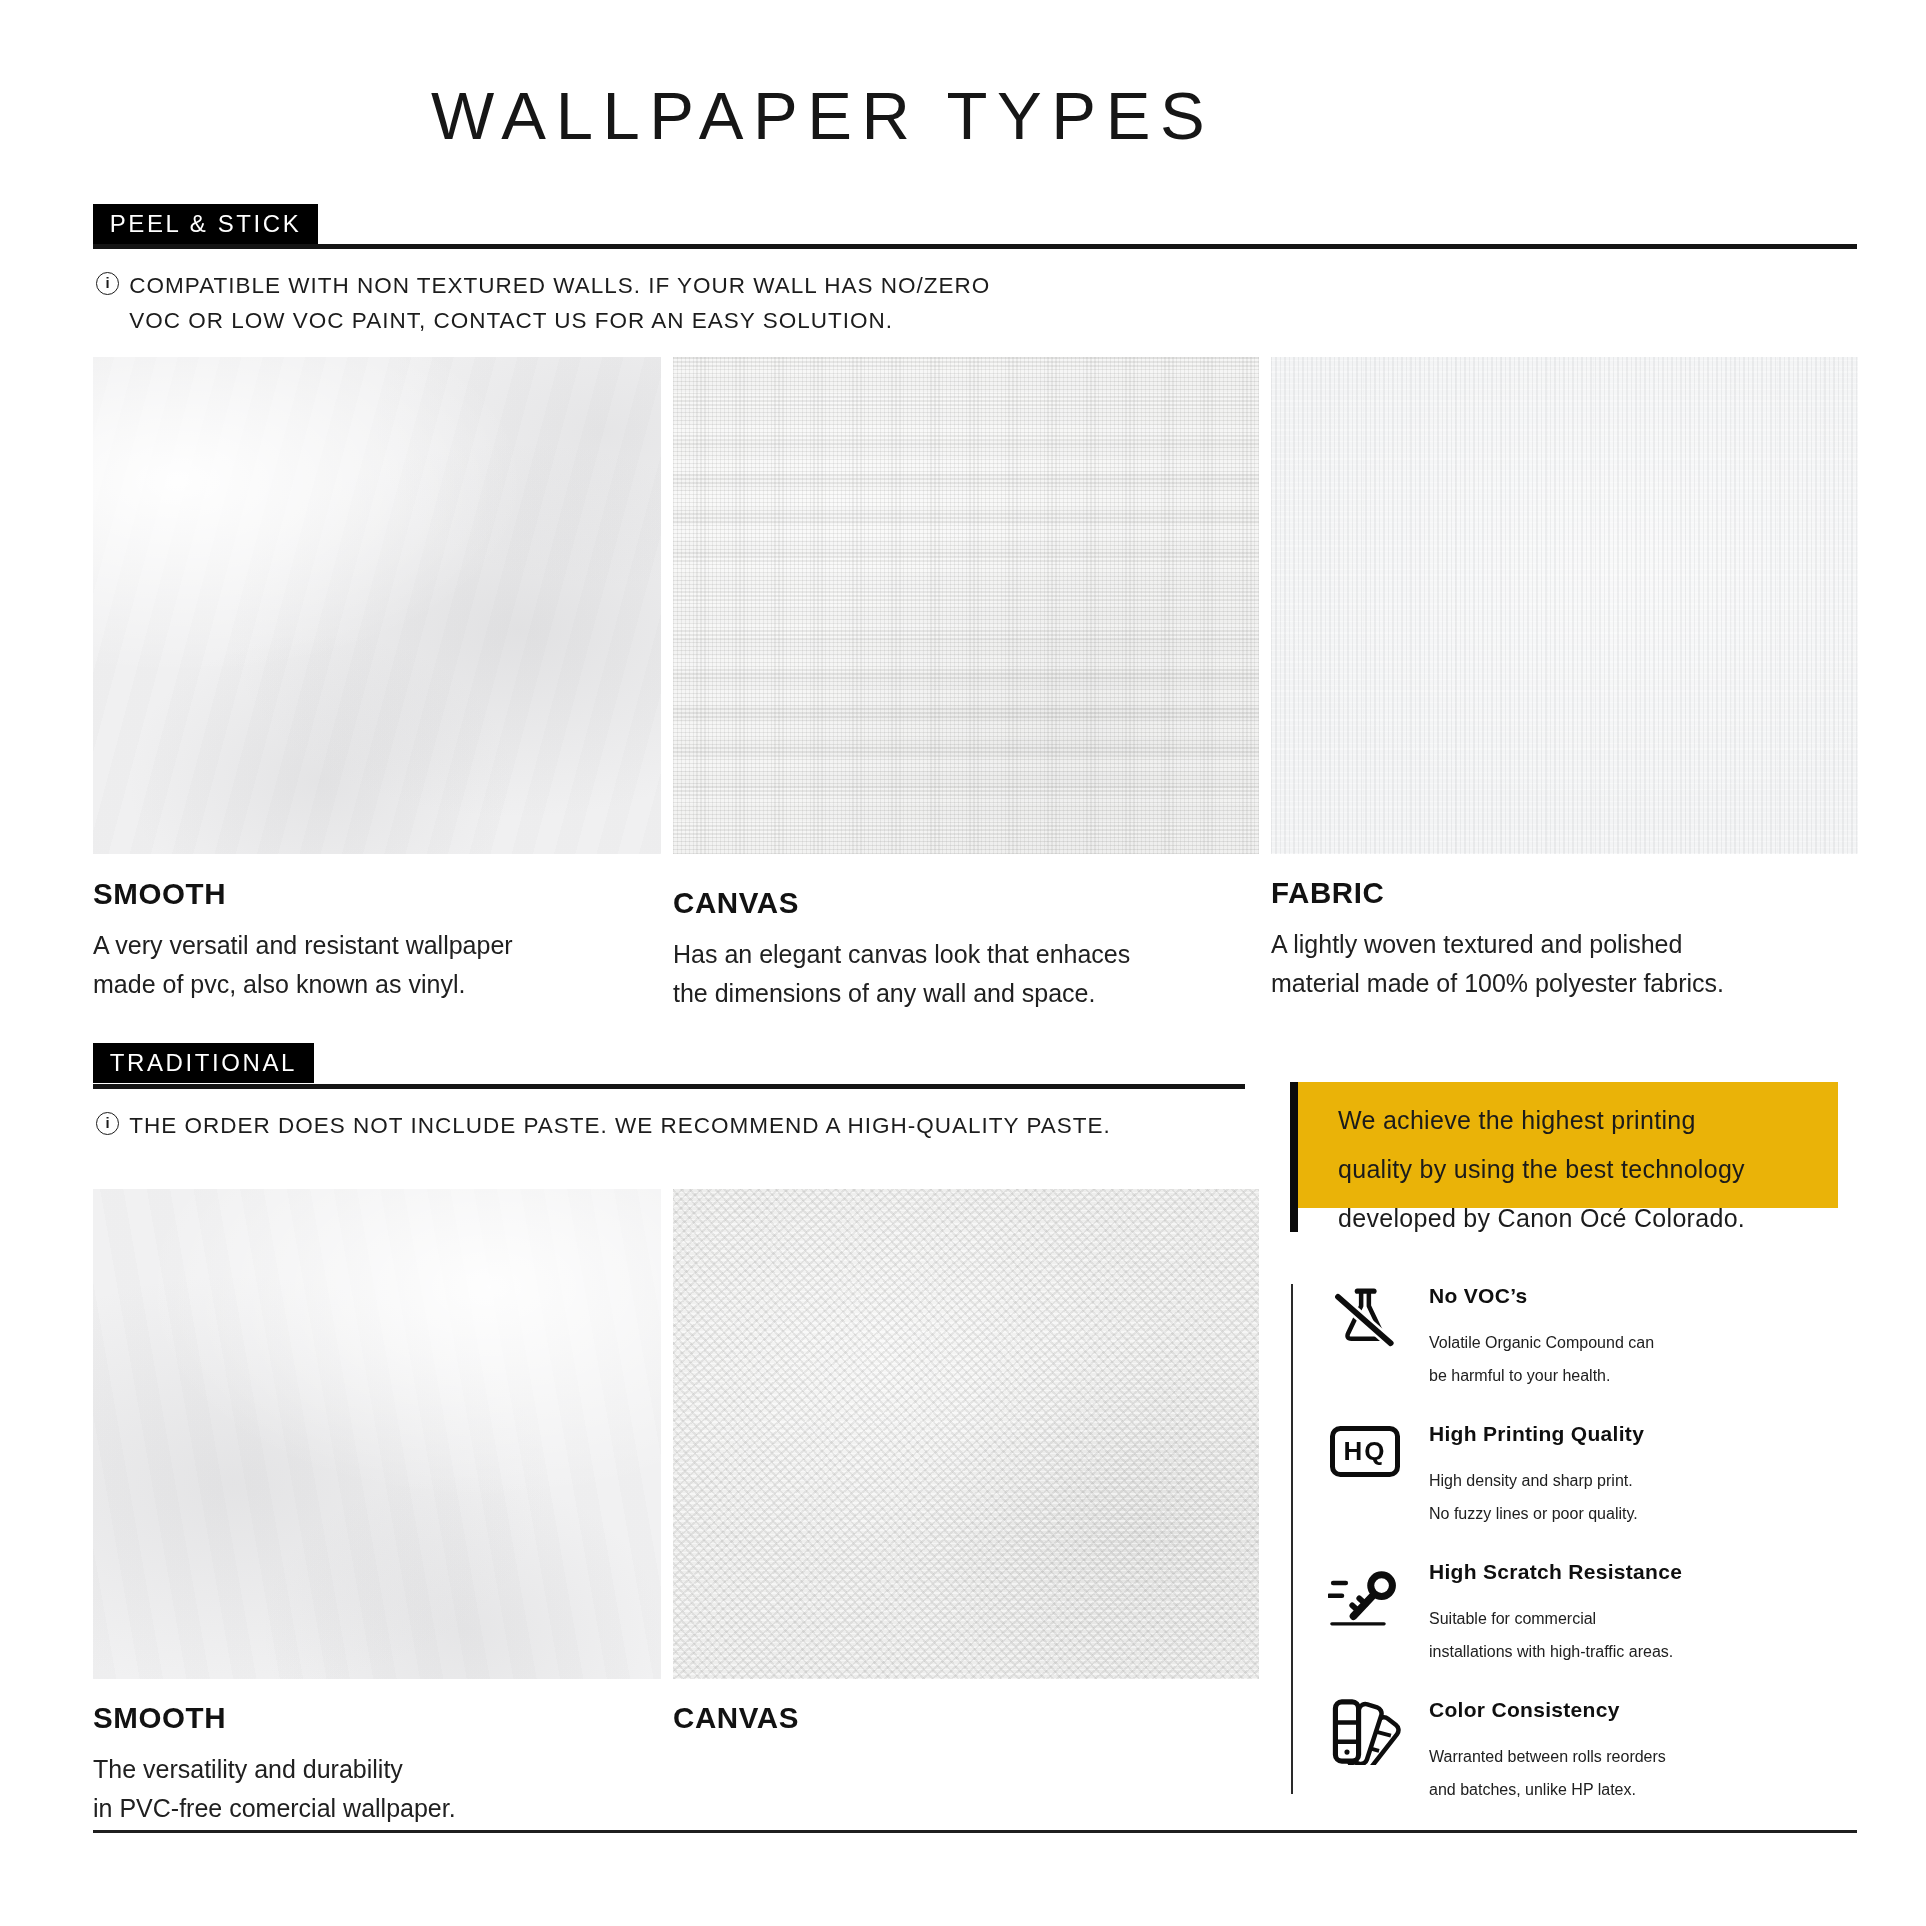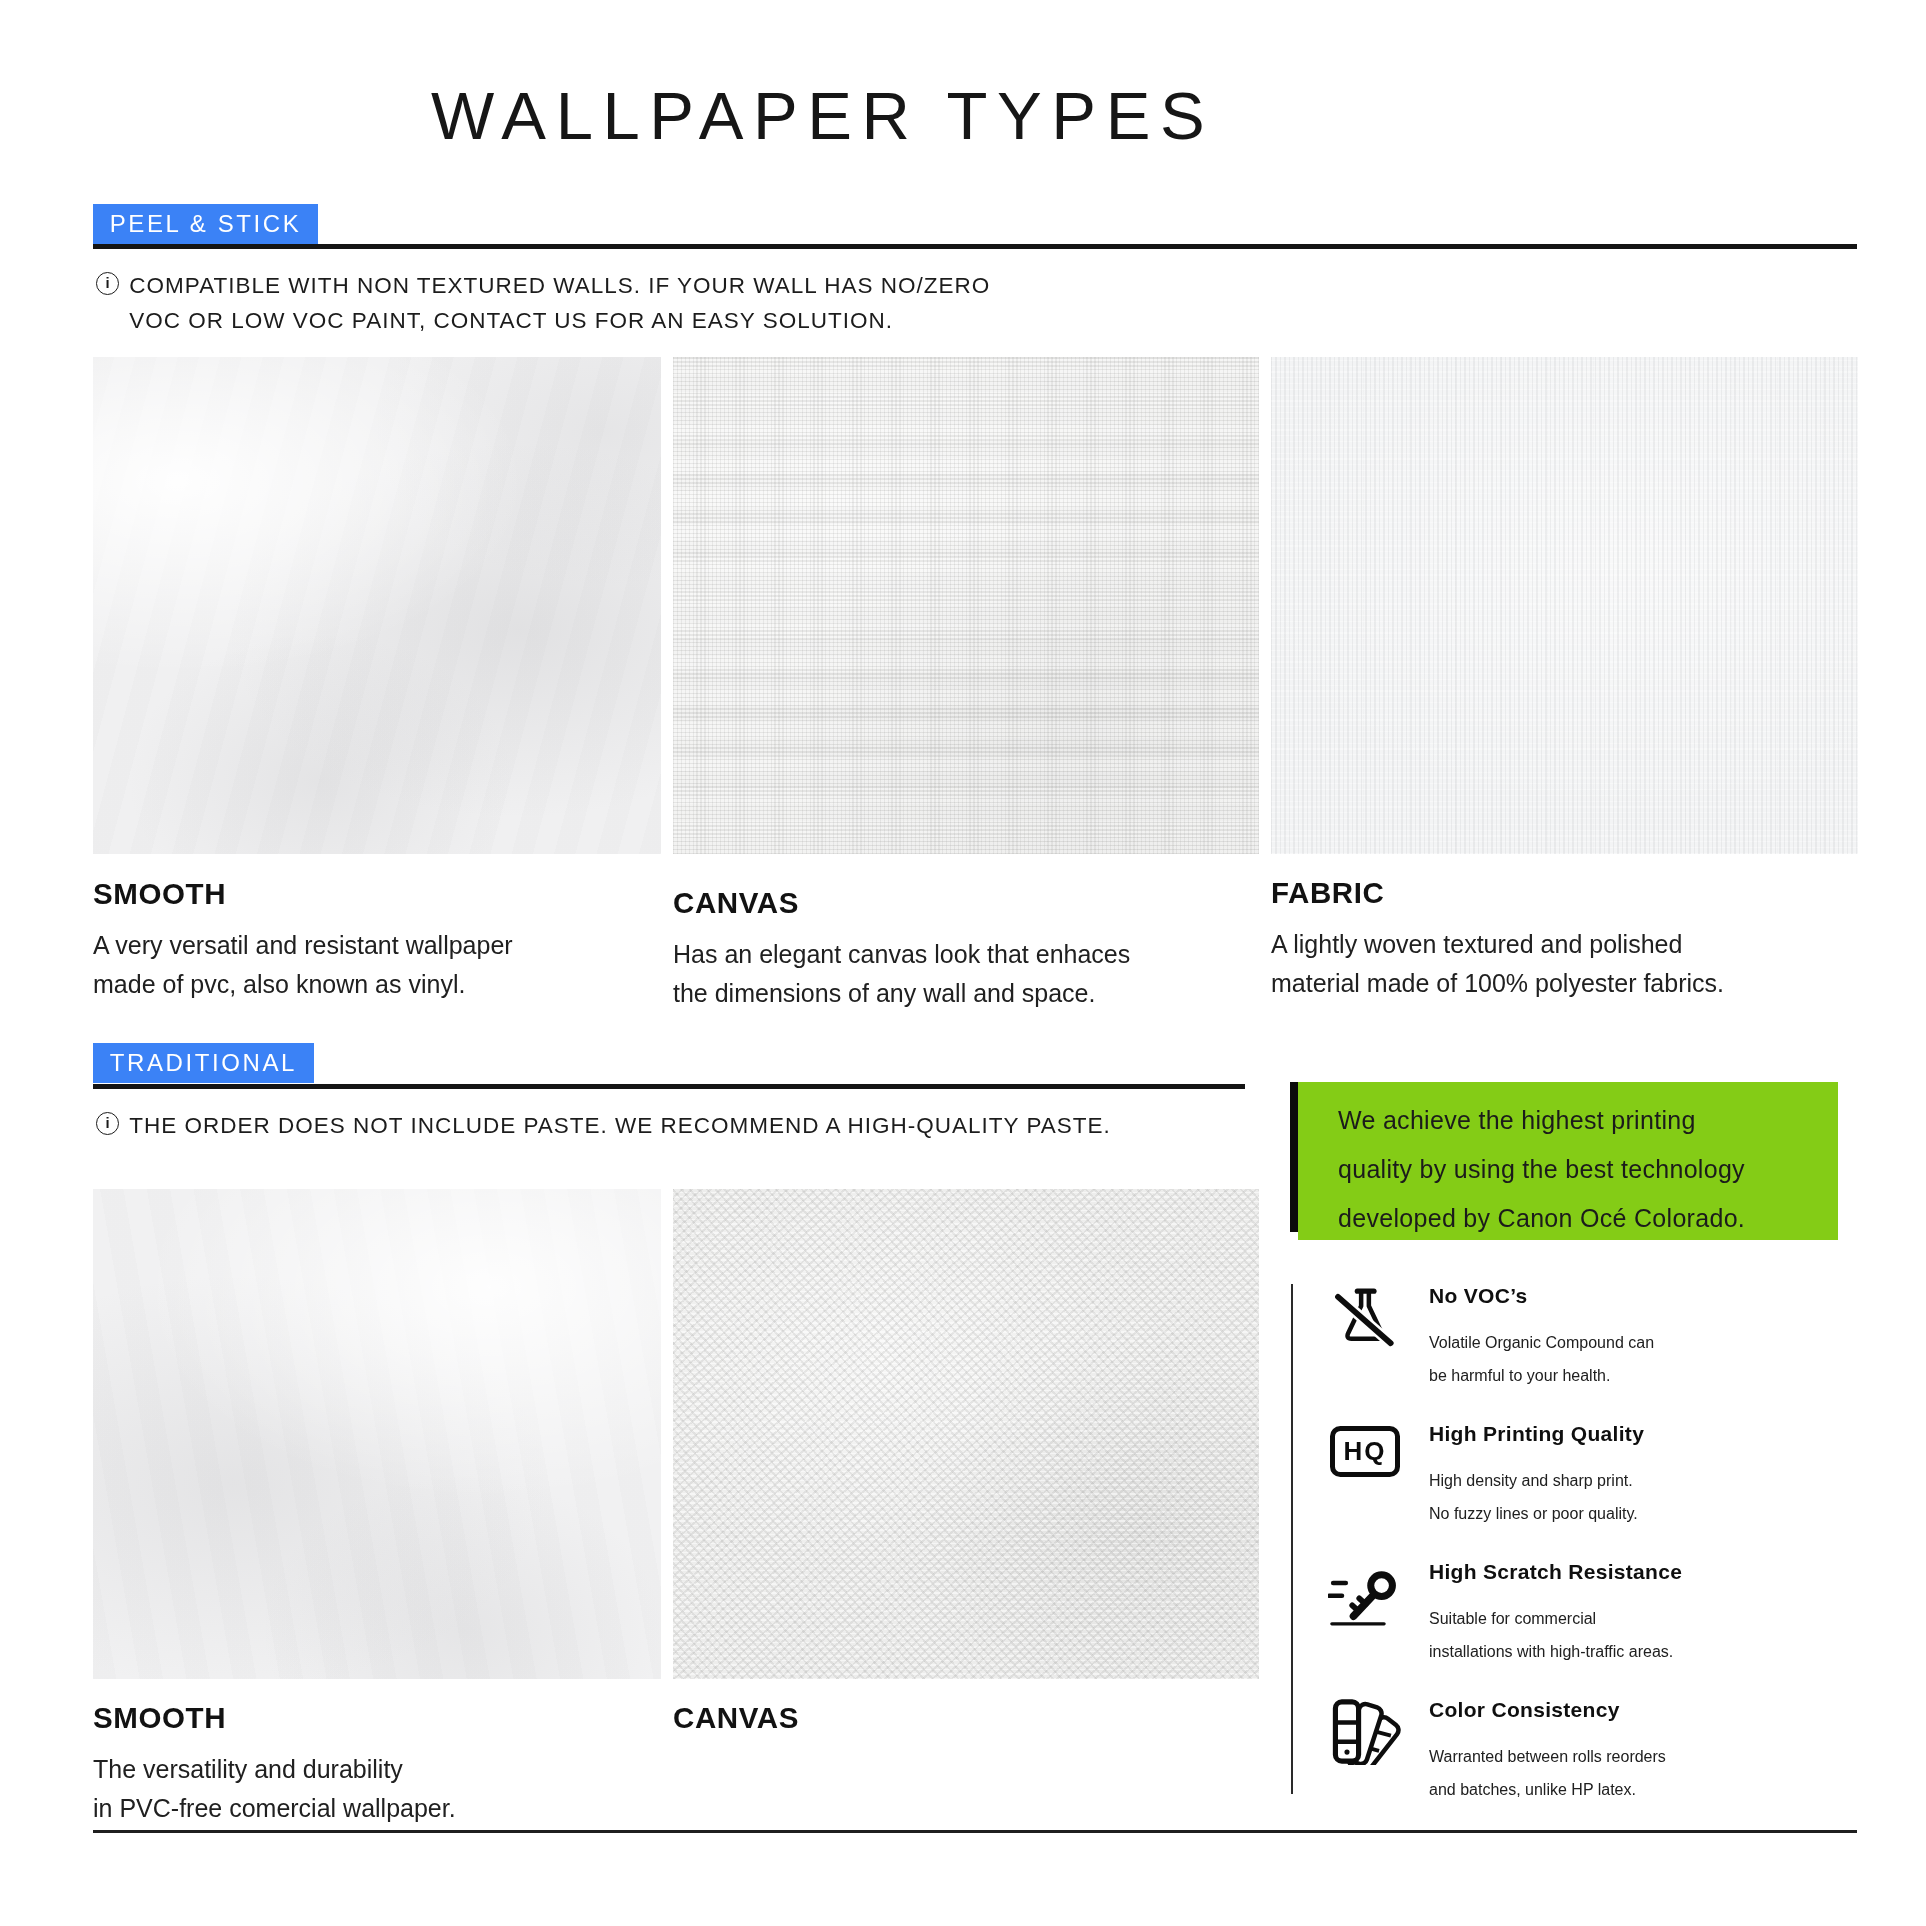--- a/index.html
+++ b/index.html
@@ -2,21 +2,21 @@
 <html style="font-size:10.3px"><head>
 <meta charset="utf-8">
 <style>
   html,body{margin:0;padding:0;background:#ffffff;}
   .page{position:relative;width:1926px;height:1926px;background:#ffffff;overflow:hidden;
         font-family:"Liberation Sans",sans-serif;color:#1c1c1c;}
 
   .title{position:absolute;left:431px;top:77px;font-size:67px;font-weight:300;
          letter-spacing:9.6px;color:#161616;white-space:nowrap;}
 
-  .badge{position:absolute;left:93px;height:40px;background:#3b82f6;color:#ffffff;
+  .badge{position:absolute;left:93px;height:40px;background:#000000;color:#ffffff;
          display:flex;align-items:center;padding:0 16.7px;font-size:24px;font-weight:500;
          letter-spacing:2.6px;white-space:nowrap;}
 
   .rule{position:absolute;background:#141414;}
 
   .note{position:absolute;display:flex;align-items:flex-start;gap:10.3px;}
   .info-circle{flex:0 0 auto;width:21px;height:21px;margin-top:3.9px;border:1.9px solid #1a1a1a;
          border-radius:50%;display:flex;align-items:center;justify-content:center;
          font-size:14.8px;font-weight:600;color:#1a1a1a;}
   .note-text{font-size:22.5px;line-height:35px;letter-spacing:1px;color:#1c1c1c;}
@@ -48,21 +48,21 @@
      repeating-linear-gradient(48deg, rgba(108,108,106,0.11) 0 1.9px, rgba(255,255,255,0) 1.9px 6.4px),
      repeating-linear-gradient(-42deg, rgba(108,108,106,0.11) 0 1.9px, rgba(255,255,255,0) 1.9px 6.4px),
      repeating-linear-gradient(0deg, rgba(255,255,255,0.5) 0 1.3px, rgba(255,255,255,0) 1.3px 4.5px),
      radial-gradient(449px 321px at 35% 35%, rgba(255,255,255,0.5), rgba(255,255,255,0) 65%),
      radial-gradient(385px 289px at 80% 70%, rgba(138,138,136,0.12), rgba(138,138,136,0) 65%);}
 
   .sw-label{position:absolute;}
   .sw-name{font-size:29.5px;font-weight:600;letter-spacing:0.6px;color:#121212;}
   .sw-desc{margin-top:15.4px;font-size:25px;line-height:39px;color:#202020;}
 
-  .graybox{position:absolute;left:1298px;top:1082px;width:540px;height:158px;background:#84cc16;}
+  .graybox{position:absolute;left:1298px;top:1082px;width:540px;height:126px;background:#eab308;}
   .graybox-bar{position:absolute;left:1290px;top:1082px;width:7.7px;height:150px;background:#0b0b0b;}
   .graybox-text{position:absolute;left:40px;top:14px;font-size:25px;line-height:49px;
                 letter-spacing:0.3px;color:#1b1b1b;}
 
   .vline{position:absolute;left:1291px;top:1284px;width:1.9px;height:510px;background:#2a2a2a;}
 
   .feature-icon{position:absolute;left:1328px;width:74px;height:71px;display:flex;
                 align-items:flex-start;justify-content:center;}
   .feature-text{position:absolute;left:1429px;width:437px;}
   .f-title{font-size:21px;font-weight:700;color:#0f0f0f;letter-spacing:0.3px;}

